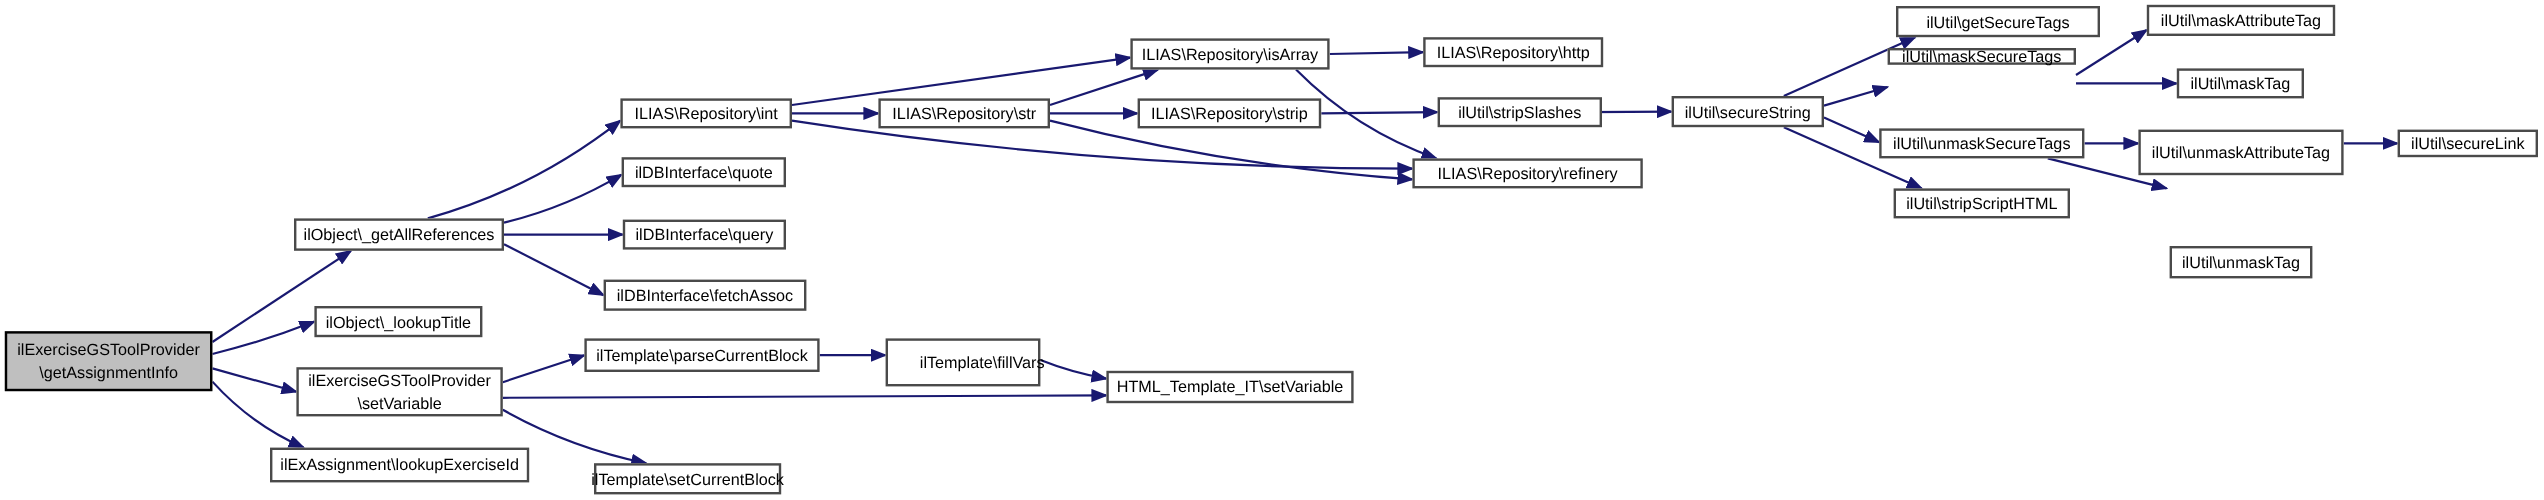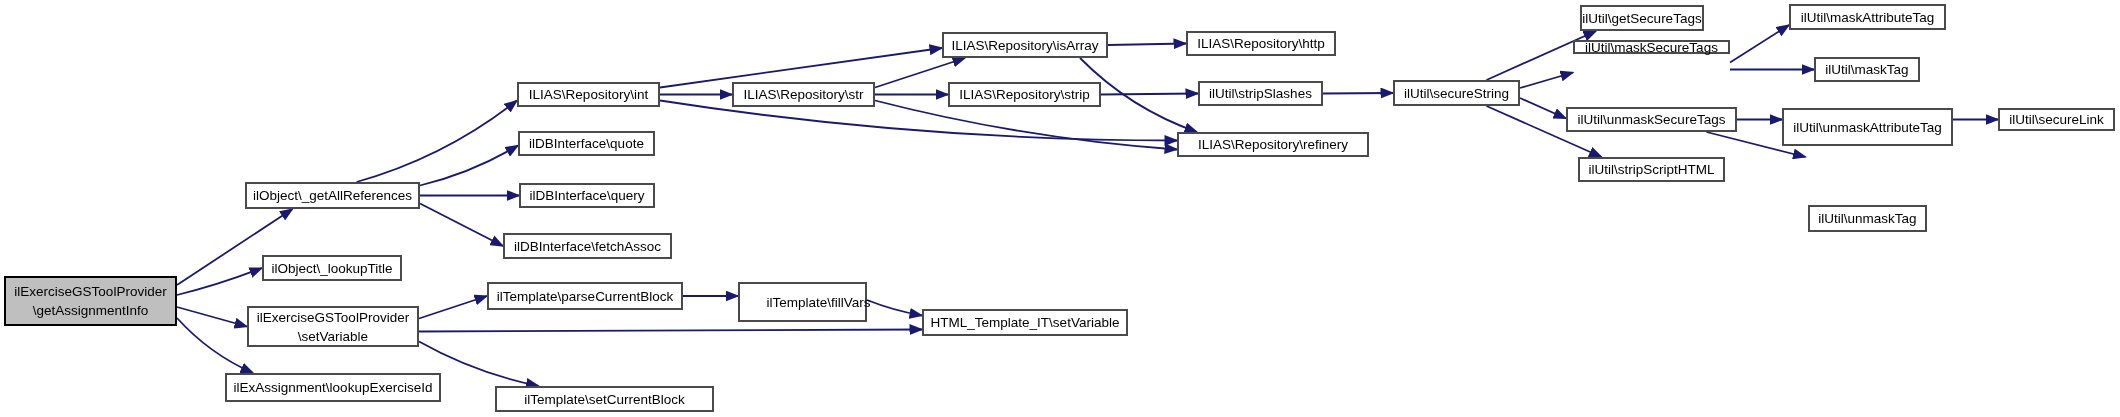--- a/index.html
+++ b/index.html
@@ -101,21 +101,21 @@
     <div class="node" style="left: 262px; top: 255px; width: 140px; height: 26px;">
       <span>ilObject\_lookupTitle</span>
     </div>
     <div class="node" style="left: 247px; top: 306px; width: 172px; height: 41px;">
       <span>ilExerciseGSToolProvider</span>
       <span>\setVariable</span>
     </div>
     <div class="node" style="left: 225px; top: 373px; width: 216px; height: 29px;">
       <span>ilExAssignment\lookupExerciseId</span>
     </div>
-    <div class="node" style="left: 495px; top: 386px; width: 219px; height: 26px;">
+    <div class="node" style="left: 495px; top: 386px; width: 156px; height: 26px;">
       <span>ilTemplate\setCurrentBlock</span>
     </div>
     <div class="node" style="left: 517px; top: 82px; width: 143px; height: 25px; align-items: center;">
       <span>ILIAS\Repository\int</span>
     </div>
     <div class="node" style="left: 518px; top: 131px; width: 137px; height: 25px;">
       <span>ilDBInterface\quote</span>
     </div>
     <div class="node" style="left: 519px; top: 183px; width: 136px; height: 25px;">
       <span>ilDBInterface\query</span>
@@ -137,30 +137,30 @@
     </div>
     <div class="node" style="left: 942px; top: 32px; width: 166px; height: 26px;">
       <span>ILIAS\Repository\isArray</span>
     </div>
     <div class="node" style="left: 948px; top: 82px; width: 153px; height: 25px;">
       <span>ILIAS\Repository\strip</span>
     </div>
     <div class="node" style="left: 1186px; top: 31px; width: 150px; height: 25px;">
       <span>ILIAS\Repository\http</span>
     </div>
-    <div class="node" style="left: 1198px; top: 81px; width: 125px; height: 25px;">
+    <div class="node" style="left: 1198px; top: 81px; width: 137px; height: 25px;">
       <span>ilUtil\stripSlashes</span>
     </div>
     <div class="node" style="left: 1177px; top: 132px; width: 192px; height: 25px;">
       <span>ILIAS\Repository\refinery</span>
     </div>
     <div class="node" style="left: 1393px; top: 80px; width: 127px; height: 26px;">
       <span>ilUtil\secureString</span>
     </div>
-    <div class="node" style="left: 1580px; top: 5px; width: 124px; height: 26px;">
+    <div class="node" style="left: 1580px; top: 5px; width: 170px; height: 26px;">
       <span>ilUtil\getSecureTags</span>
     </div>
     <div class="node" style="left: 1573px; top: 40px; width: 157px; height: 14px;">
       <span>ilUtil\maskSecureTags</span>
     </div>
     <div class="node" style="left: 1566px; top: 107px; width: 171px; height: 25px;">
       <span>ilUtil\unmaskSecureTags</span>
     </div>
     <div class="node" style="left: 1578px; top: 157px; width: 147px; height: 25px;">
       <span>ilUtil\stripScriptHTML</span>

